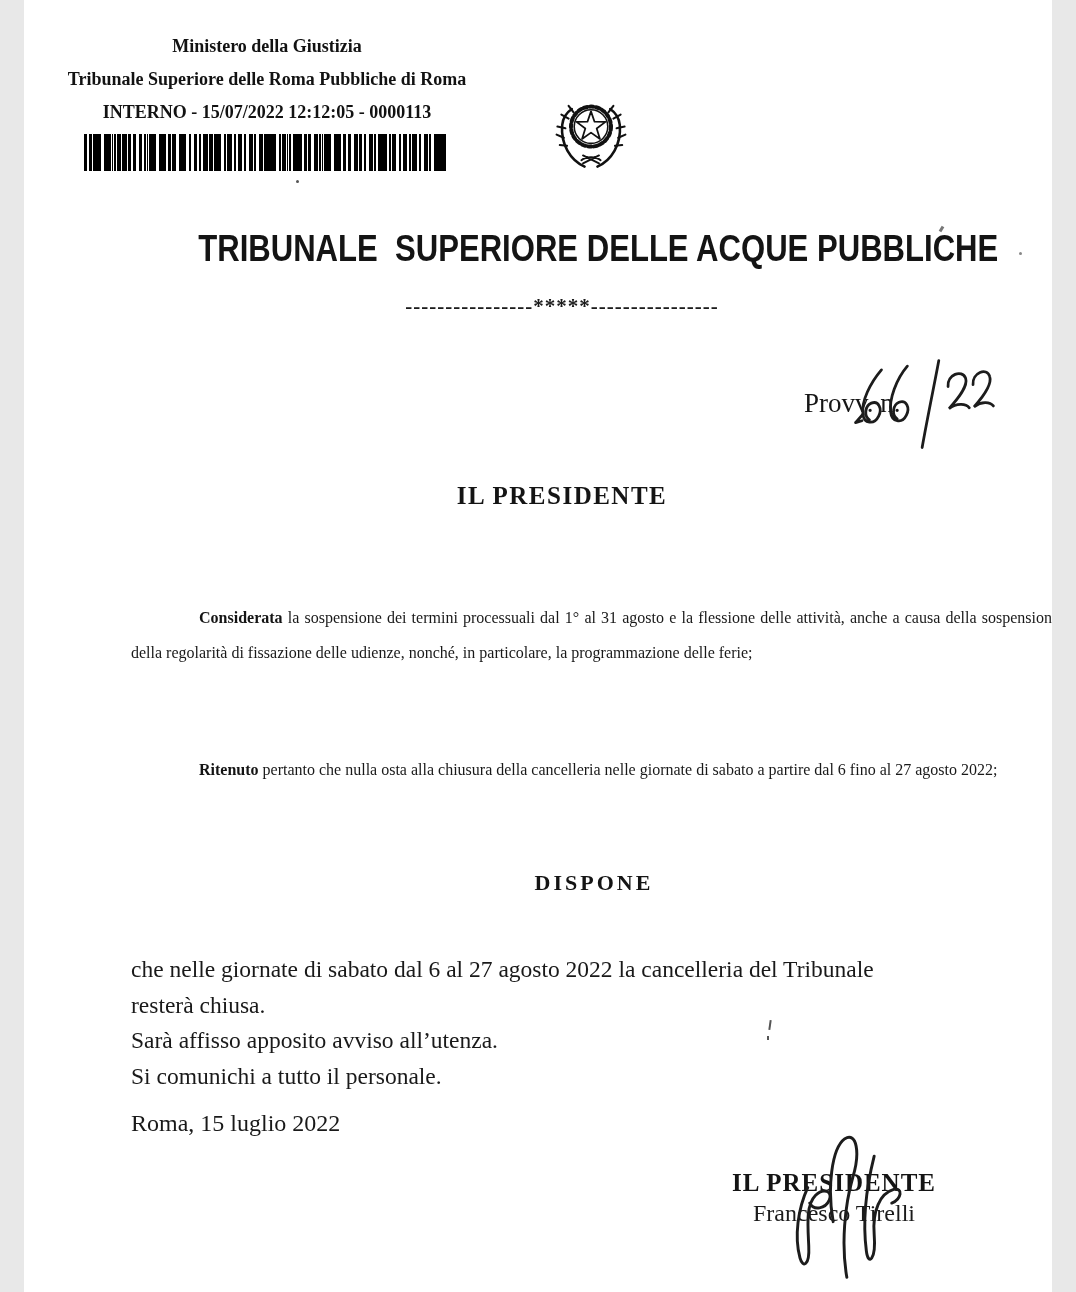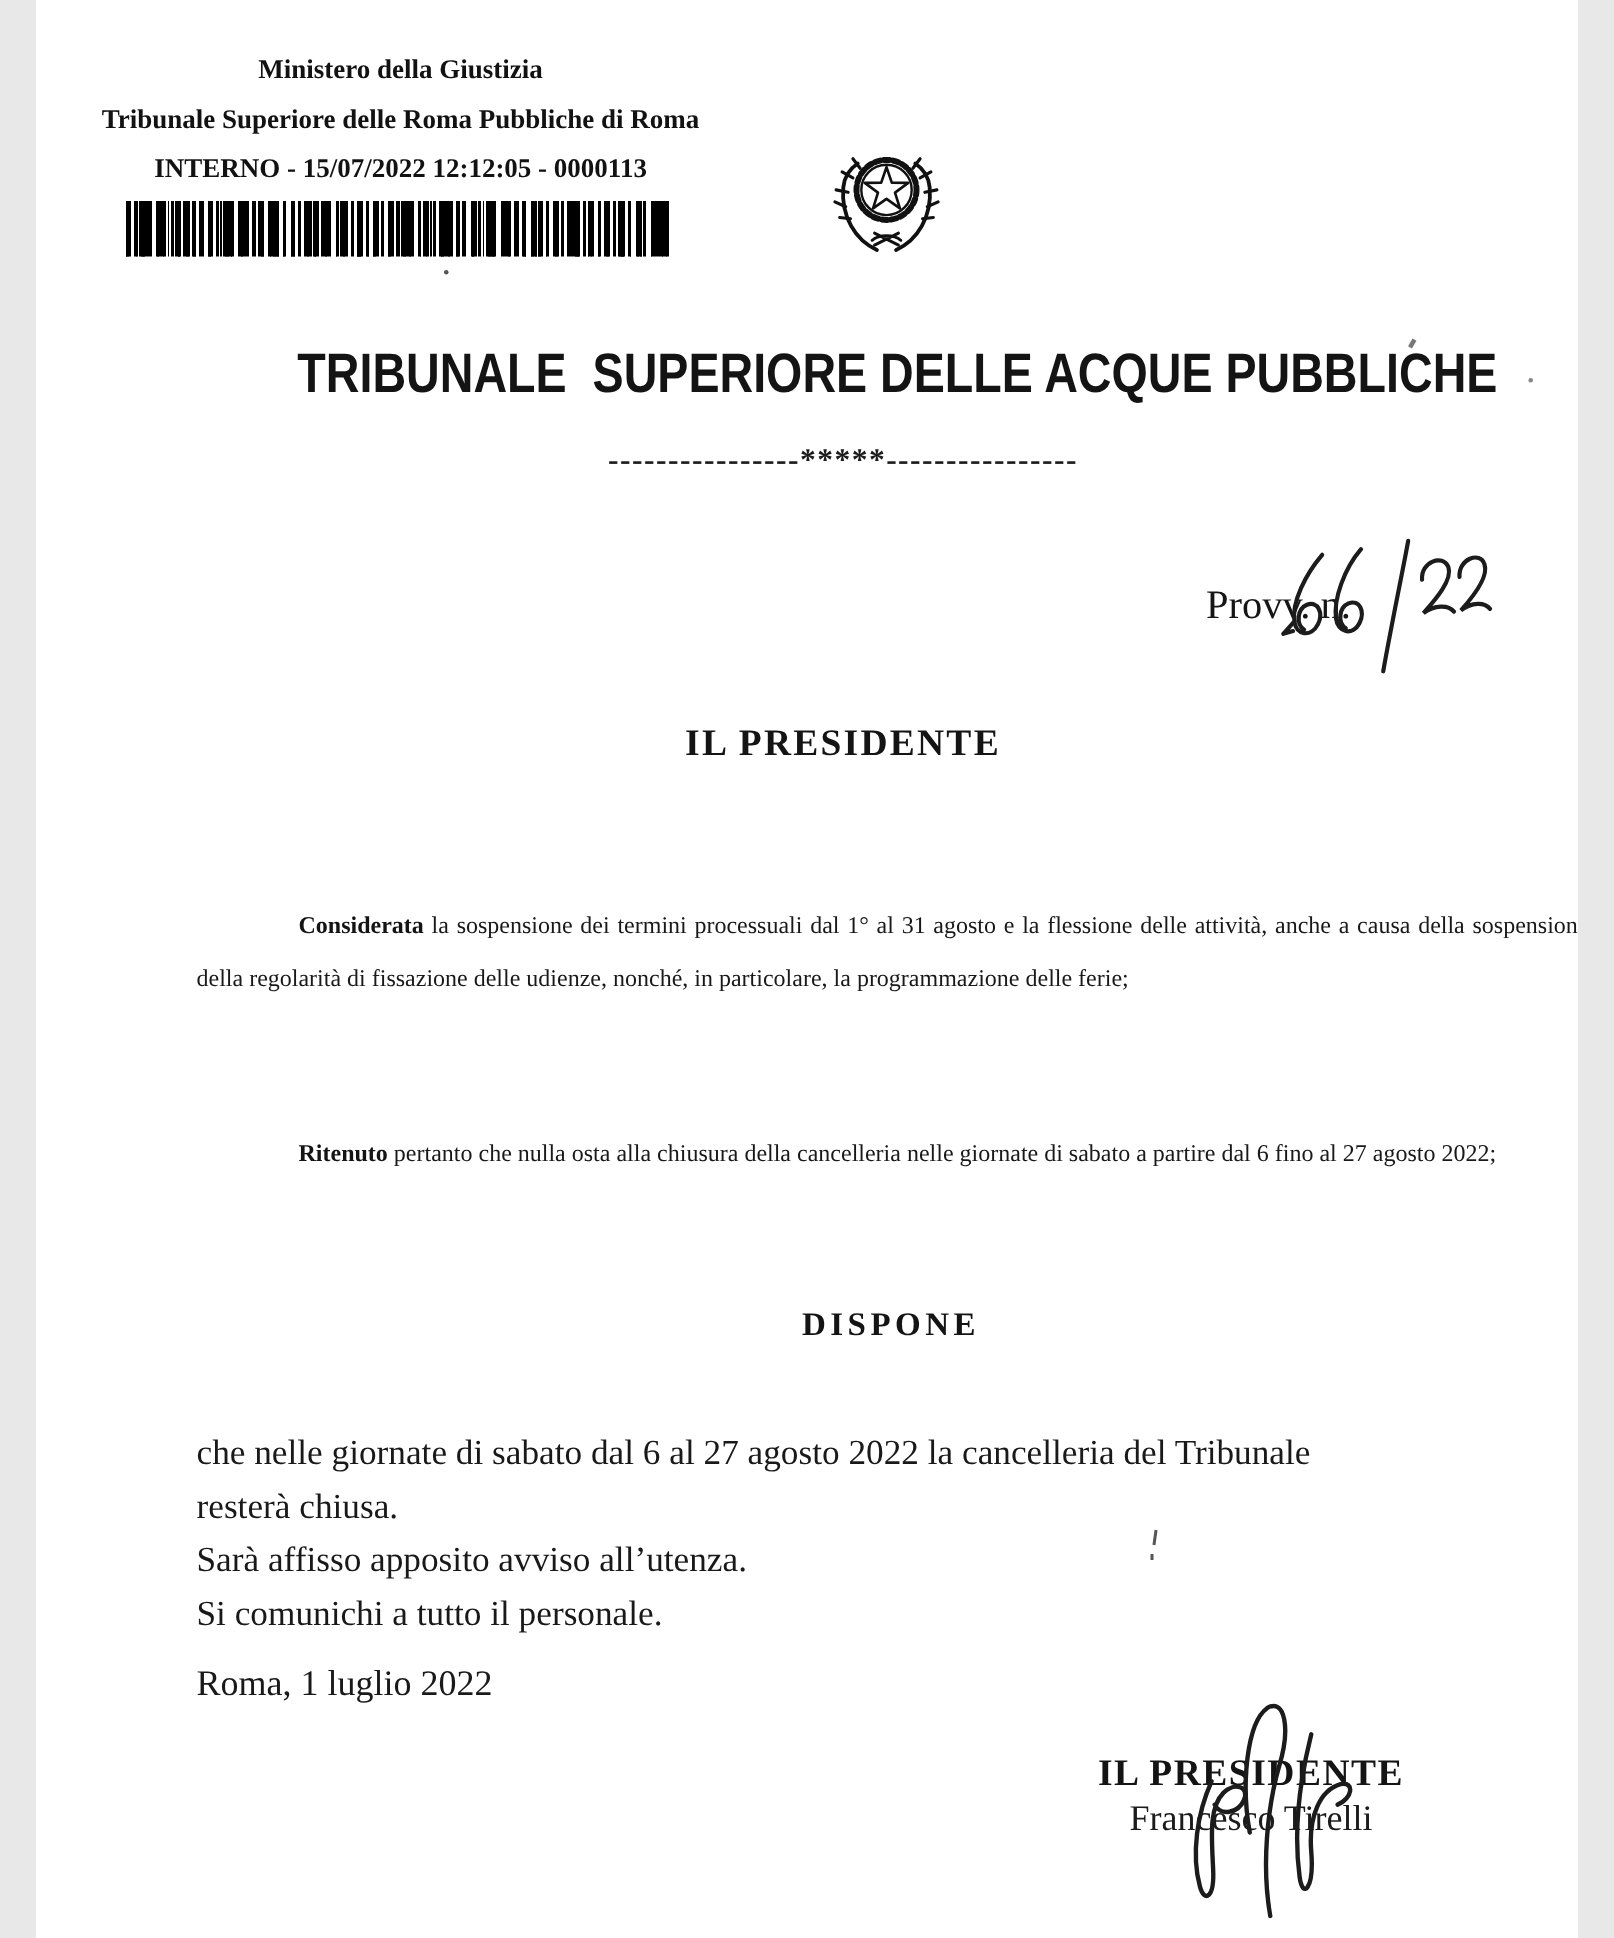--- a/index.html
+++ b/index.html
@@ -145,21 +145,21 @@
 
   <div class="h-center h-disp">DISPONE</div>
 
   <div class="block p3">
     <div>che nelle giornate di sabato dal 6 al 27 agosto 2022 la cancelleria del Tribunale</div>
     <div>resterà chiusa.</div>
     <div>Sarà affisso apposito avviso all’utenza.</div>
     <div>Si comunichi a tutto il personale.</div>
   </div>
 
-  <div class="dateline">Roma, 1 luglio 2022</div>
+  <div class="dateline">Roma, 15 luglio 2022</div>
 
   <div class="sig-block">
     <div class="sig-role">IL PRESIDENTE</div>
     <div class="sig-name">Francesco Tirelli</div>
   </div>
   <div class="sig-scrawl">
     <svg viewBox="0 0 170 160" fill="none" stroke="#1c1c1c" stroke-width="3" stroke-linecap="round">
       <path d="M52,60 C42,82 38,110 44,132 C47,143 54,140 53,120 C52,98 50,78 60,68 C68,60 78,64 74,73 C70,82 58,84 54,76"></path>
       <path d="M78,95 C72,62 76,20 90,10 C102,3 106,24 98,50 C90,78 86,118 92,152"></path>
       <path d="M120,28 C112,60 108,95 112,125 C114,141 122,134 120,108 C118,84 126,66 140,62 C150,60 148,72 138,76"></path>

